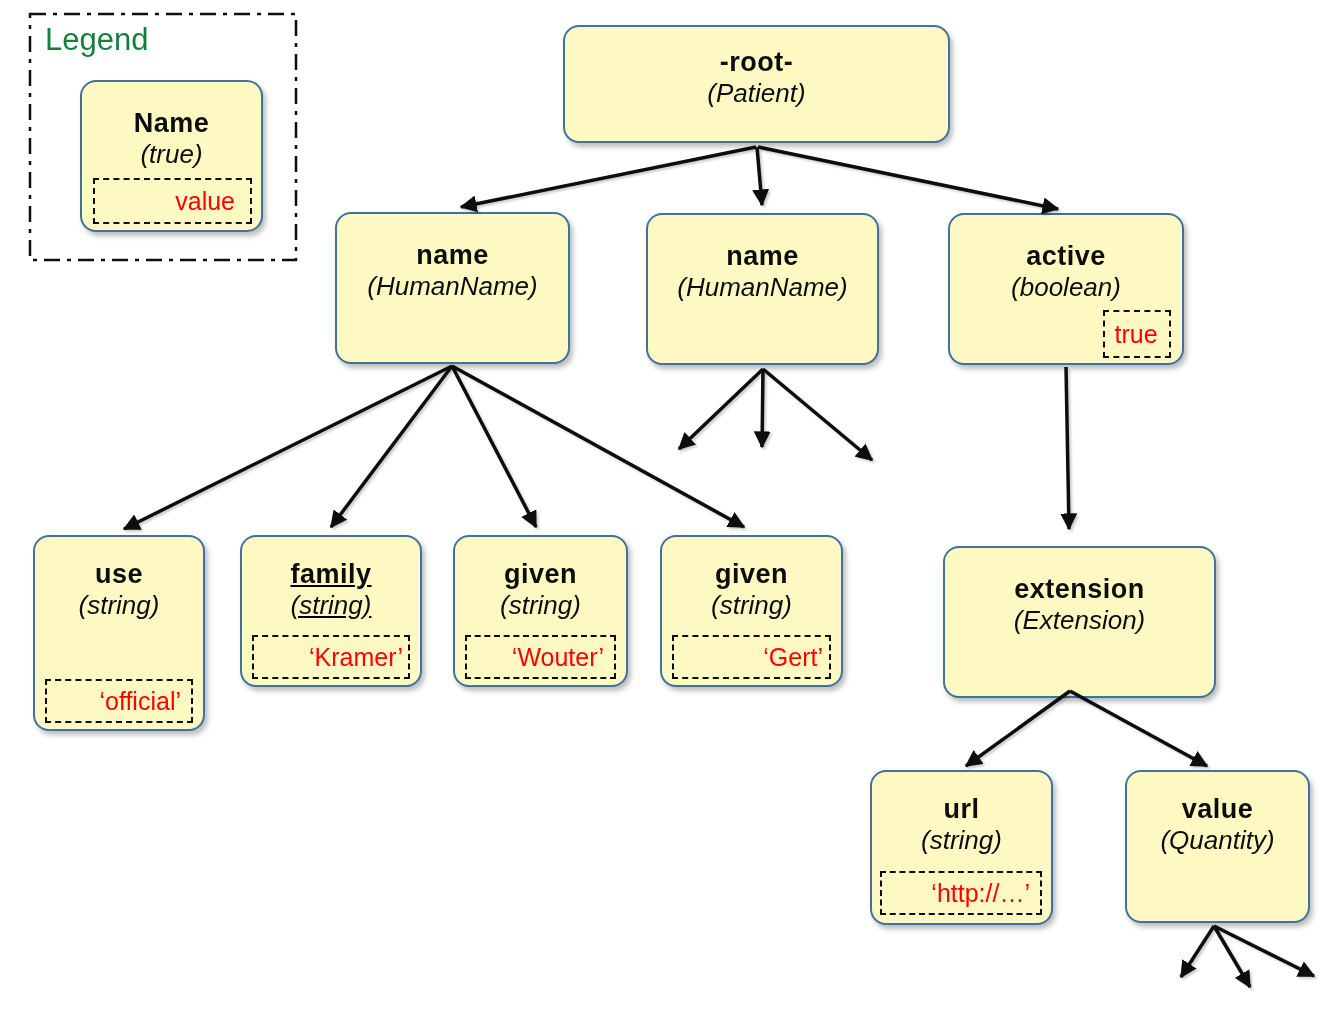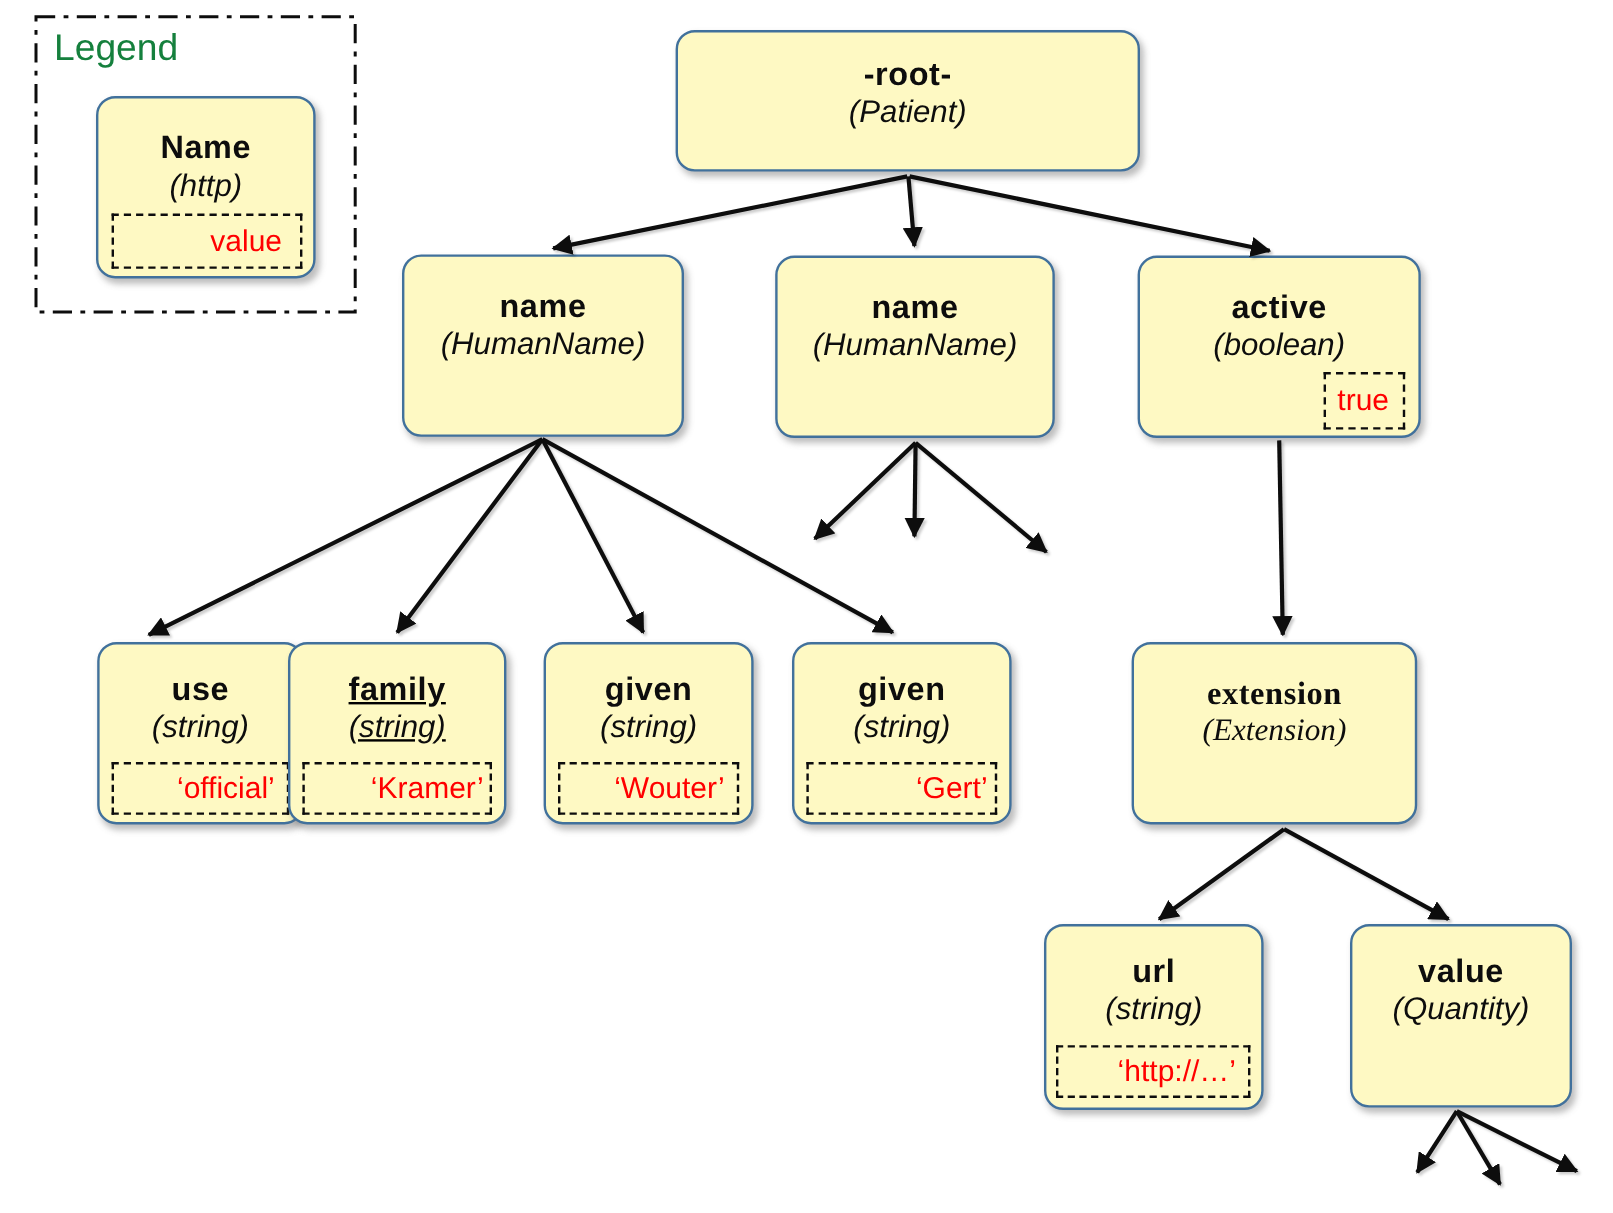--- a/index.html
+++ b/index.html
@@ -68,21 +68,21 @@
       <line x1="1070" y1="691" x2="1207" y2="766"></line>
       <line x1="1214" y1="926" x2="1181" y2="977"></line>
       <line x1="1214" y1="926" x2="1250" y2="987"></line>
       <line x1="1214" y1="926" x2="1314" y2="976"></line>
     </g>
   </svg>
 
   <div class="legend-title">Legend</div>
   <div class="node pt24" style="left:80px;top:80px;width:183px;height:152px;">
     <div class="label">Name</div>
-    <div class="ntype">(http)</div>
+    <div class="ntype">(true)</div>
     <div class="valuebox" style="left:11px;right:9px;bottom:6px;height:46px;padding-right:15px;">
       <span>value</span>
     </div>
   </div>
 
   <div class="node pt18" style="left:563px;top:25px;width:387px;height:118px;">
     <div class="label">-root-</div>
     <div class="ntype">(Patient)</div>
   </div>
 
@@ -97,21 +97,21 @@
   </div>
 
   <div class="node pt24" style="left:948px;top:213px;width:236px;height:152px;">
     <div class="label">active</div>
     <div class="ntype">(boolean)</div>
     <div class="valuebox small">
       <span>true</span>
     </div>
   </div>
 
-  <div class="node pt20" style="left:33px;top:535px;width:172px;height:152px;margin-left:48px;">
+  <div class="node pt20" style="left:33px;top:535px;width:172px;height:196px;">
     <div class="label">use</div>
     <div class="ntype">(string)</div>
     <div class="valuebox">
       <span>‘official’</span>
     </div>
   </div>
 
   <div class="node pt20" style="left:240px;top:535px;width:182px;height:152px;text-decoration:underline;">
     <div class="label">family</div>
     <div class="ntype">(string)</div>
@@ -129,21 +129,21 @@
   </div>
 
   <div class="node pt20" style="left:660px;top:535px;width:183px;height:152px;">
     <div class="label">given</div>
     <div class="ntype">(string)</div>
     <div class="valuebox" style="padding-right:6px;">
       <span>‘Gert’</span>
     </div>
   </div>
 
-  <div class="node pt24" style="left:943px;top:535px;width:238px;height:152px;font-family:Liberation Serif, serif;">
+  <div class="node pt24" style="left:943px;top:546px;width:273px;height:152px;">
     <div class="label">extension</div>
     <div class="ntype">(Extension)</div>
   </div>
 
   <div class="node pt20" style="left:870px;top:770px;width:183px;height:155px;">
     <div class="label">url</div>
     <div class="ntype">(string)</div>
     <div class="valuebox" style="left:8px;right:9px;bottom:8px;">
       <span>‘http://…’</span>
     </div>

